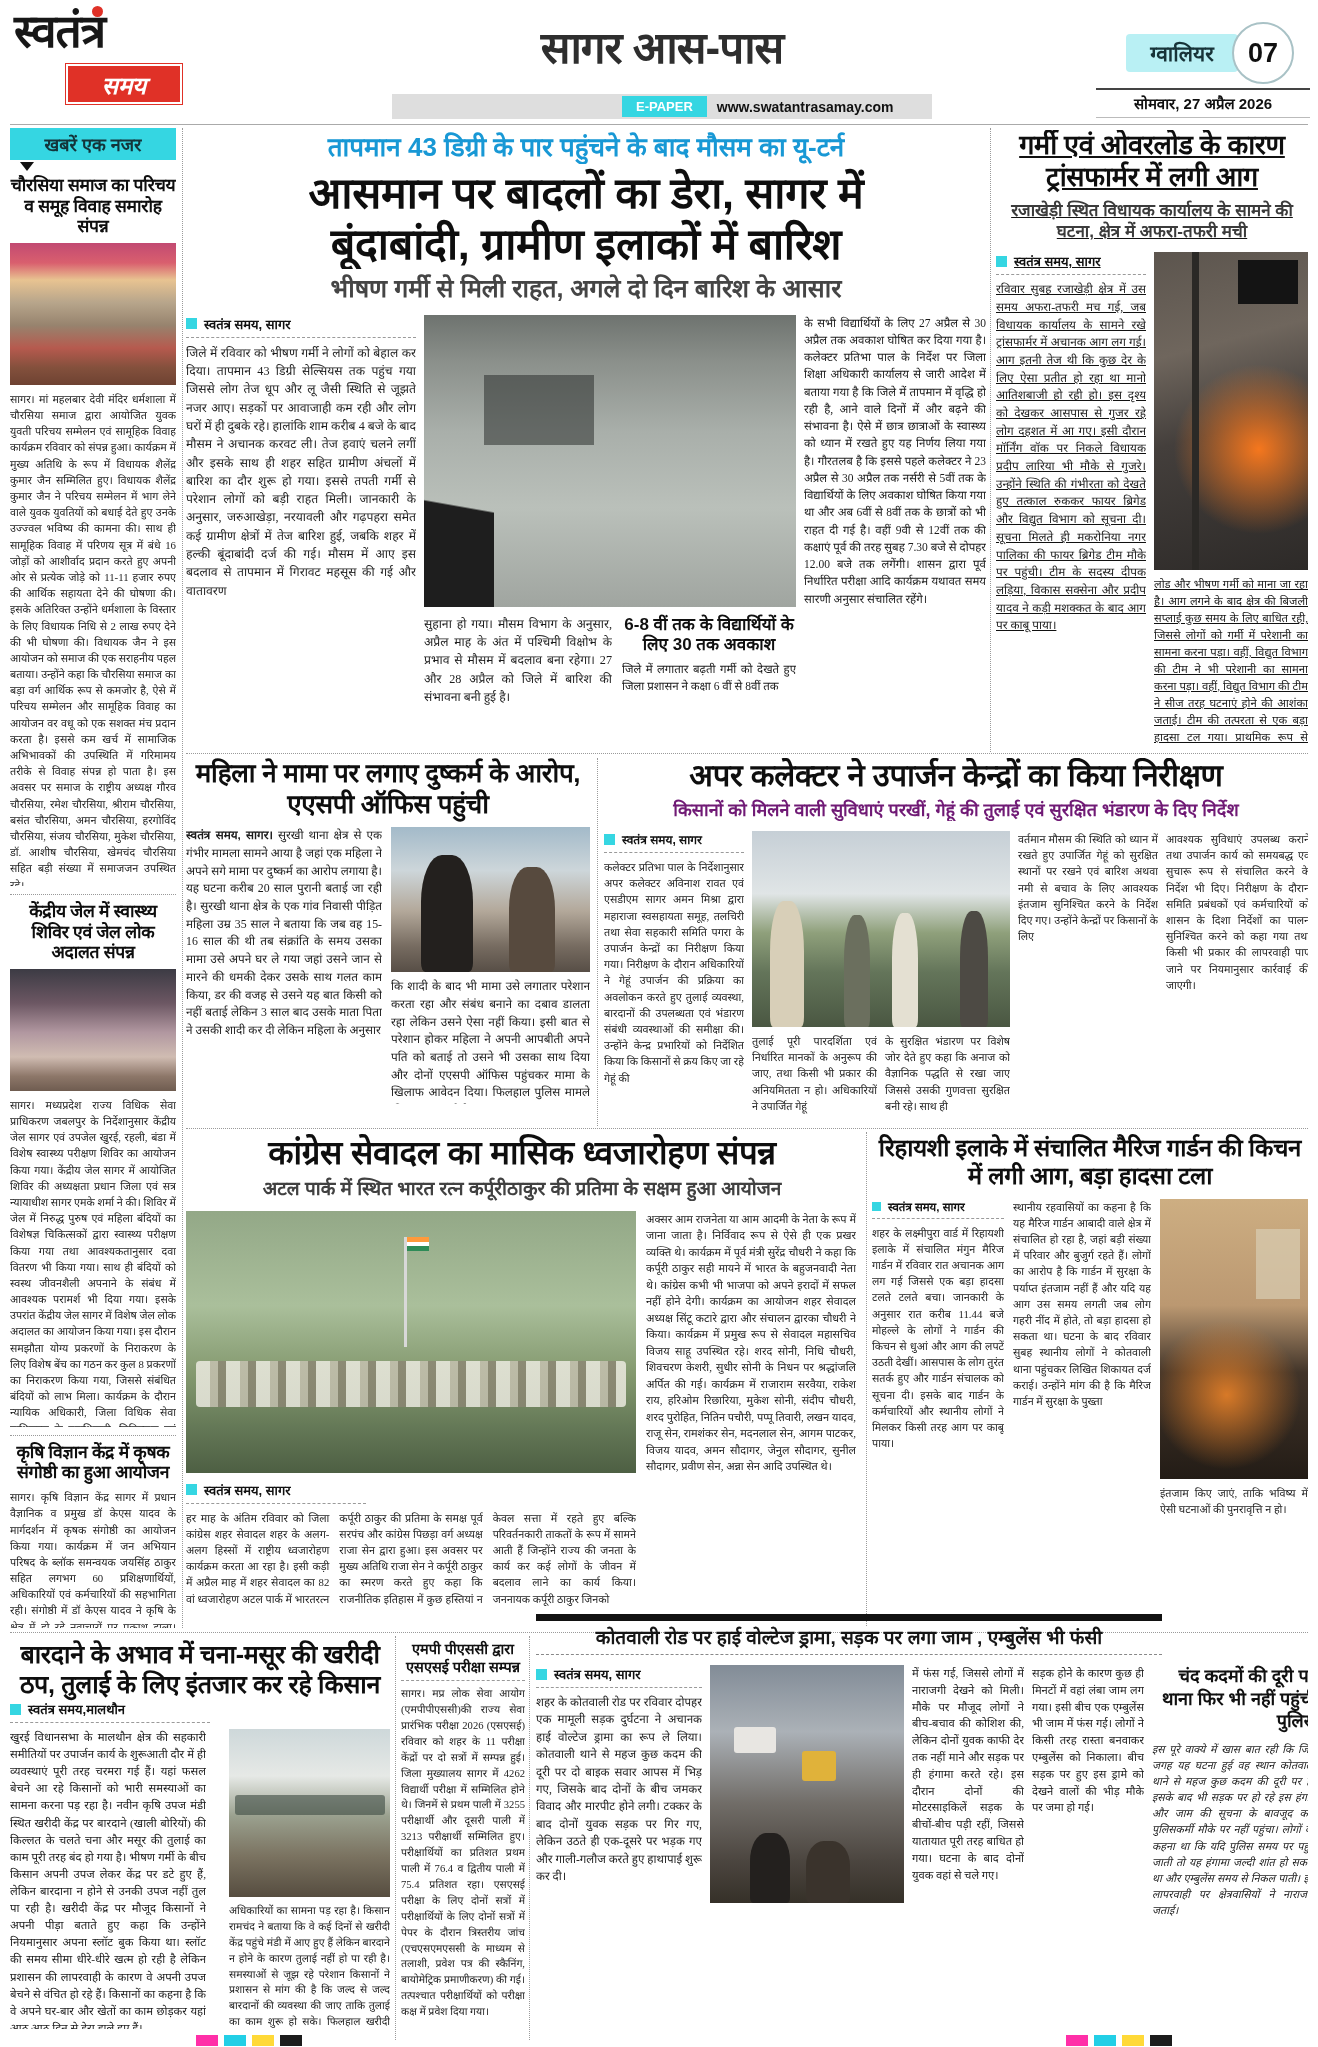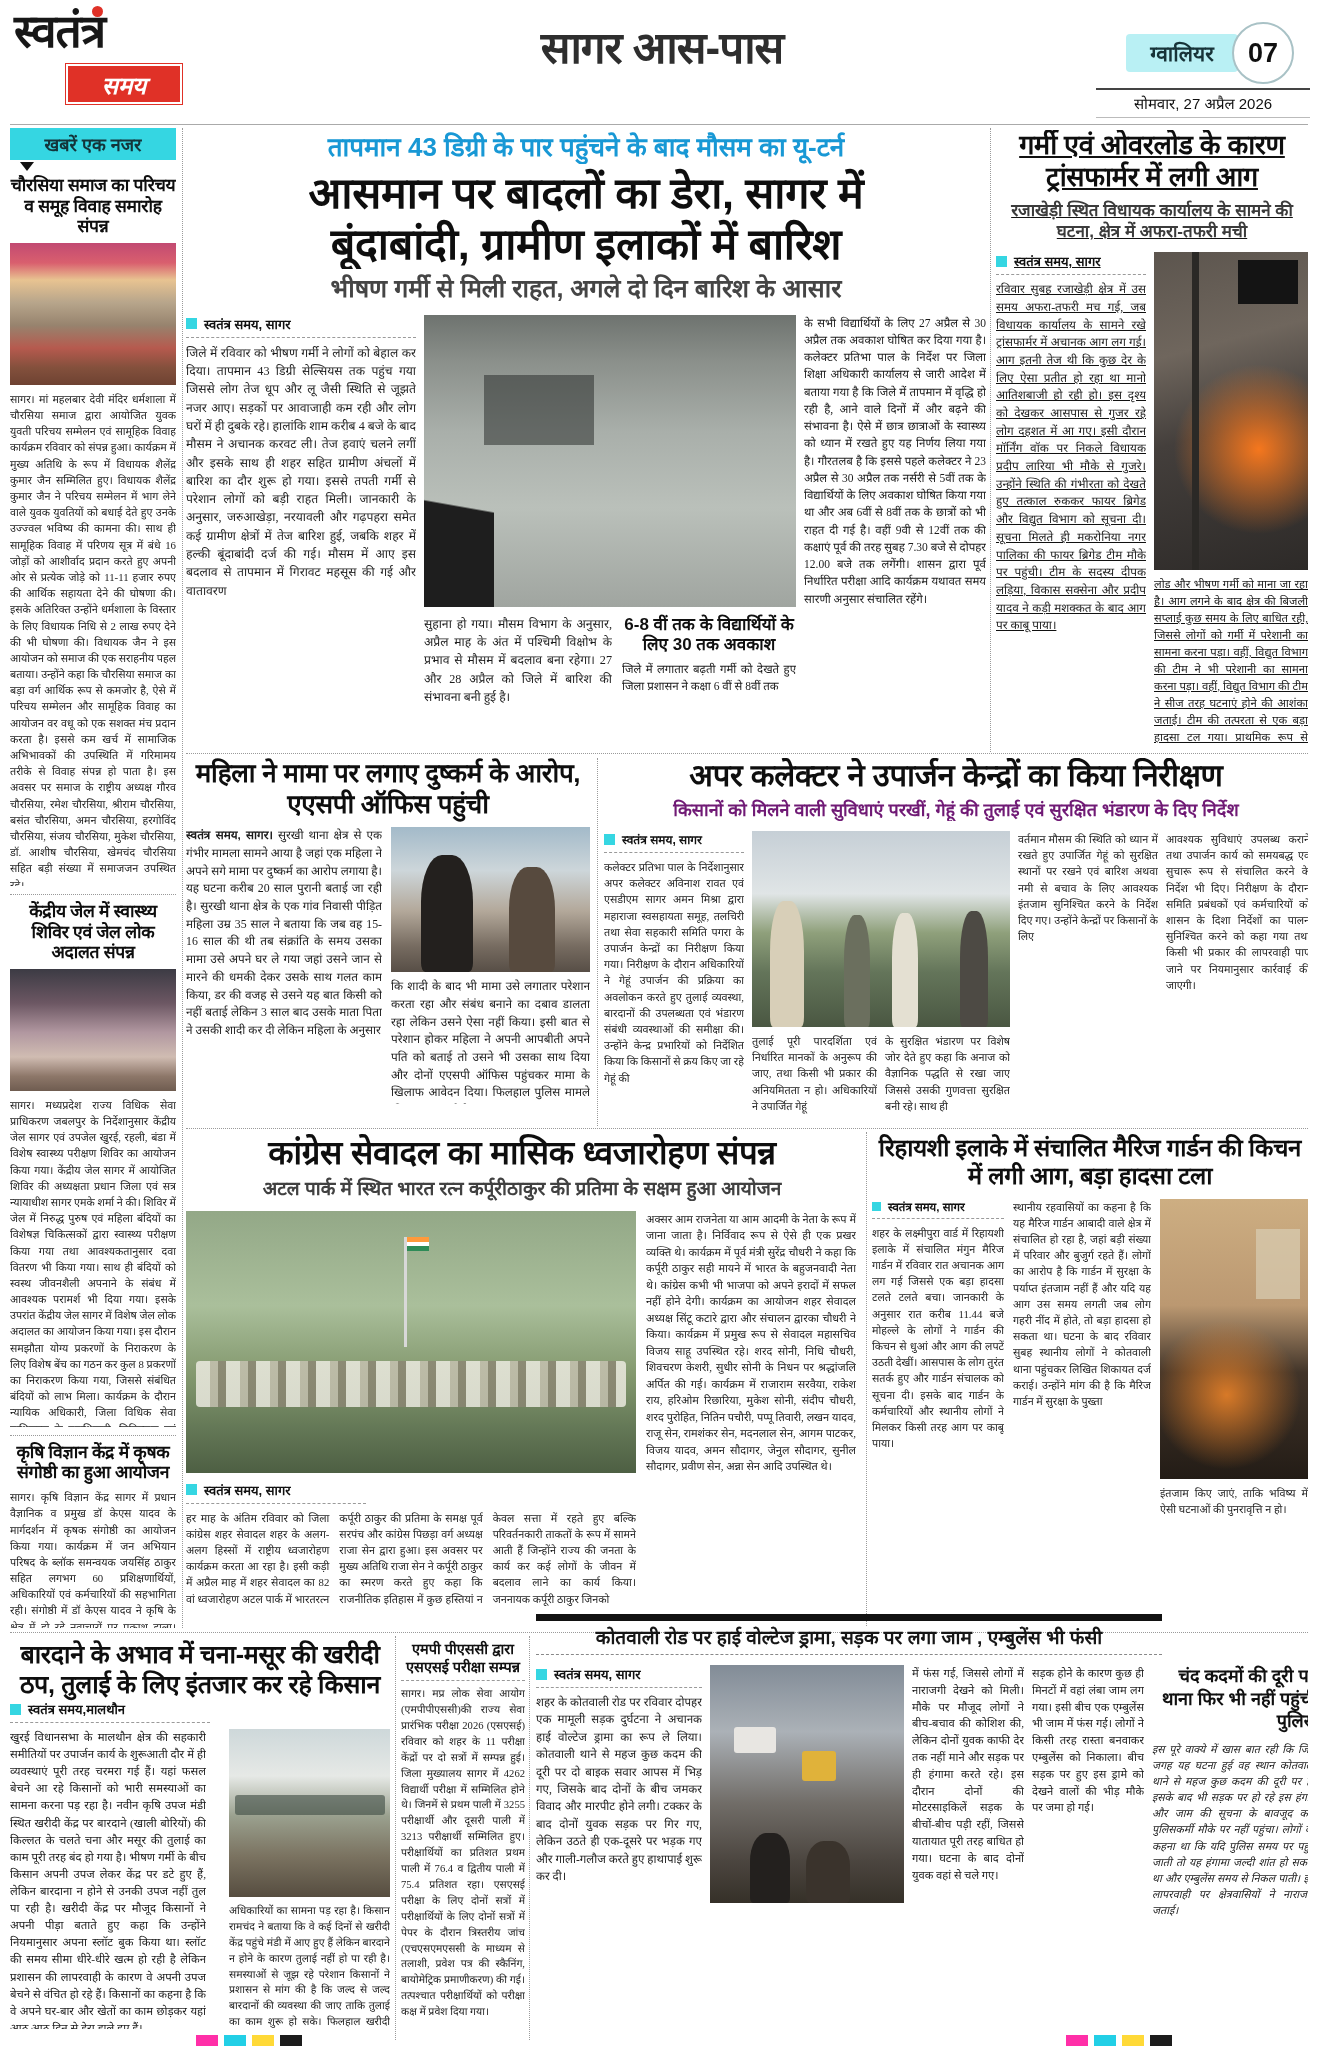--- a/index.html
+++ b/index.html
@@ -47,24 +47,28 @@
   <div class="abs" style="left:14px;top:6px;width:178px;height:114px;">
     <div style="position:absolute;left:78px;top:0;width:11px;height:11px;border-radius:50%;background:#e03127;"></div>
     <div style="font-size:46px;font-weight:900;color:#171717;letter-spacing:-1px;line-height:1.1;">स्वतंत्र</div>
     <div style="position:absolute;left:52px;top:58px;width:112px;height:36px;background:#e03127;border:2px solid #fff;box-shadow:0 0 0 1px #e03127;display:flex;align-items:center;justify-content:center;">
       <span style="color:#fff;font-weight:800;font-size:24px;font-style:italic;">समय</span>
     </div>
   </div>
 
   <div class="abs" style="left:392px;top:16px;width:540px;text-align:center;font-size:44px;font-weight:800;color:#2e2e2e;letter-spacing:-1px;">सागर आस-पास</div>
 
+  <div class="abs" style="left:392px;top:94px;width:540px;height:25px;background:#dedede;display:flex;align-items:center;">
+    <div style="margin-left:230px;background:#35d6e2;color:#fff;font-weight:800;font-size:13px;padding:3px 14px;">E-PAPER</div>
+    <div style="margin-left:10px;font-weight:700;font-size:14px;color:#111;">www.swatantrasamay.com</div>
+  </div>
 
   <div class="abs" style="left:1126px;top:34px;width:112px;height:38px;background:#b9f0f4;border-radius:4px;display:flex;align-items:center;justify-content:center;font-weight:800;font-size:21px;color:#173338;">ग्वालियर</div>
   <div class="abs" style="left:1232px;top:22px;width:58px;height:58px;border-radius:50%;background:#fff;border:2px solid #a9c2c6;display:flex;align-items:center;justify-content:center;font-weight:900;font-size:27px;color:#101010;">07</div>
-  <div class="abs" style="left:1096px;top:88px;width:214px;border-top:2px solid #444;border-bottom:1px solid #bbb;padding:3px 0 4px 0;text-align:center;font-weight:400;font-size:15px;color:#101010;">सोमवार, 27 अप्रैल 2026</div>
+  <div class="abs" style="left:1096px;top:88px;width:214px;border-top:2px solid #444;border-bottom:1px solid #bbb;padding:3px 0 4px 0;text-align:center;font-weight:700;font-size:15px;color:#101010;">सोमवार, 27 अप्रैल 2026</div>
 
   <div class="solidline" style="left:10px;top:124px;width:1298px;border-top:1.5px solid #aaa;"></div>
 
   <div class="vline" style="left:182px;top:128px;height:1500px;"></div>
   <div class="vline" style="left:990px;top:128px;height:624px;"></div>
   <div class="vline" style="left:597px;top:758px;height:368px;"></div>
   <div class="vline" style="left:866px;top:1132px;height:494px;"></div>
   <div class="vline" style="left:395px;top:1636px;height:404px;"></div>
   <div class="vline" style="left:529px;top:1636px;height:404px;"></div>
   <div class="hline" style="left:186px;top:753px;width:1122px;"></div>

